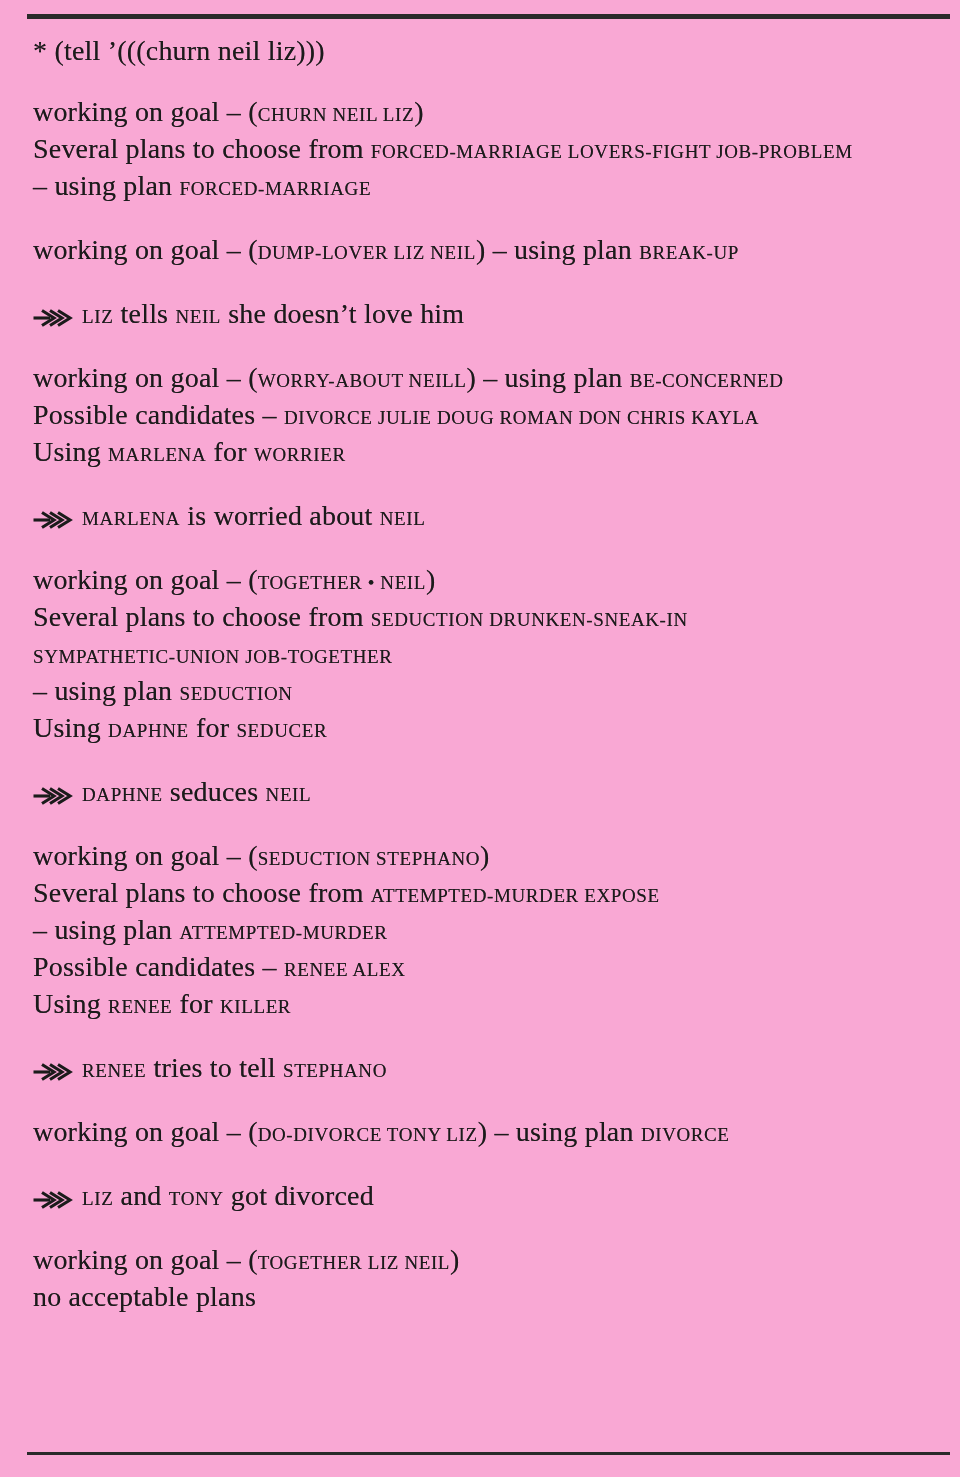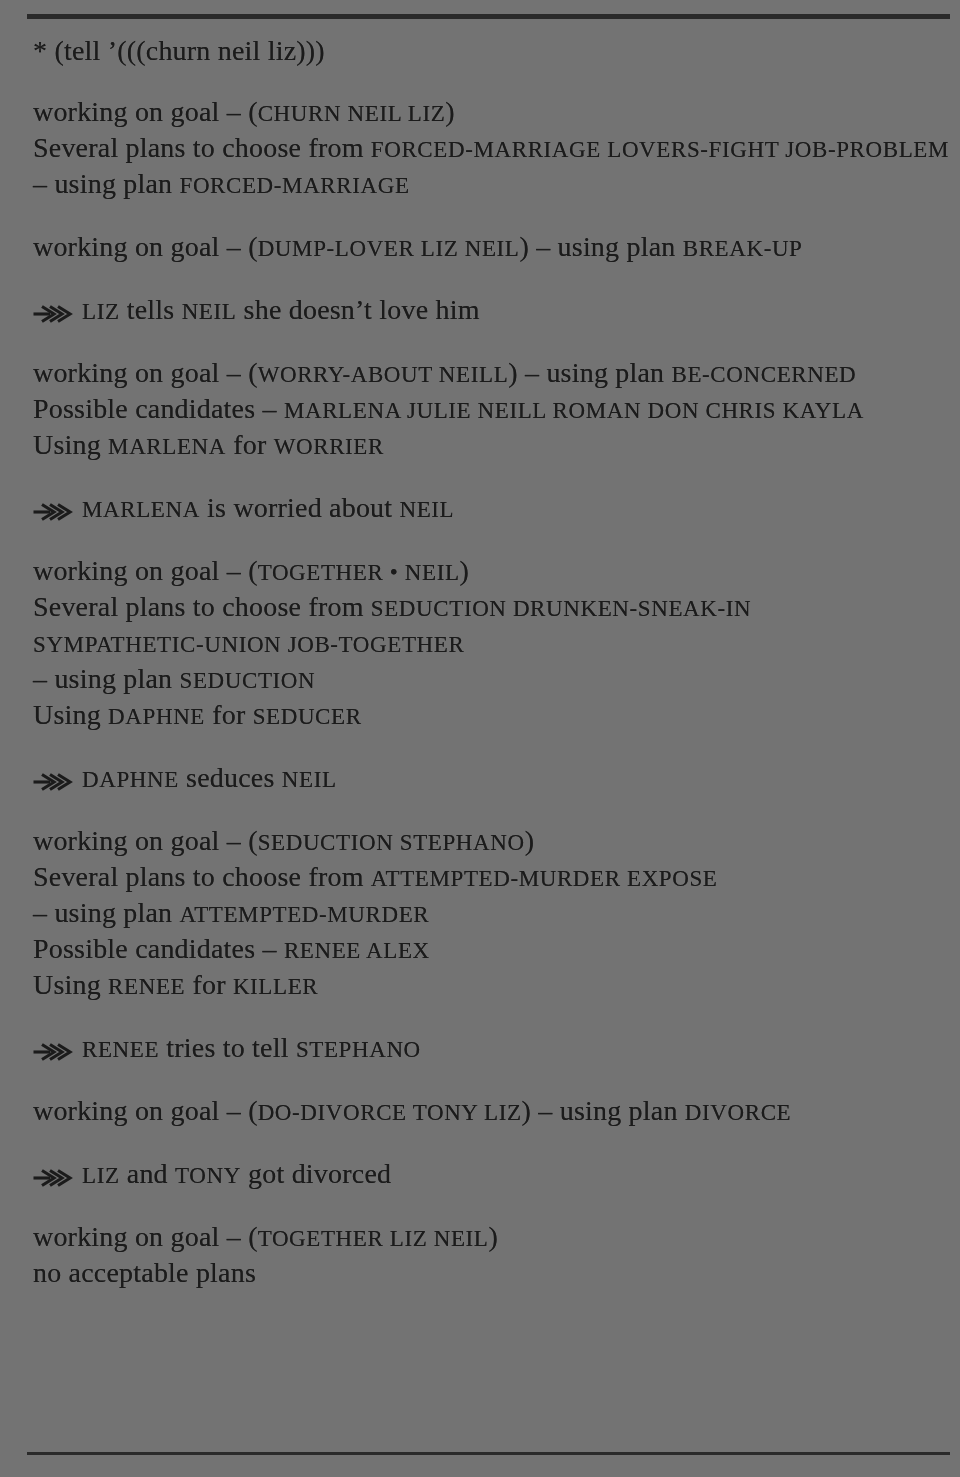--- a/index.html
+++ b/index.html
@@ -4,21 +4,21 @@
 <style>
   html, body {
     margin: 0;
     padding: 0;
     background: #ffffff;
   }
   .page {
     position: relative;
     width: 960px;
     height: 1477px;
-    background: #737373;
+    background: #f9a8d4;
     overflow: hidden;
     font-family: "Liberation Serif", "DejaVu Serif", serif;
     color: #1b1b1b;
   }
   .rule {
     position: absolute;
     left: 27px;
     width: 923px;
     background: #2a2a2a;
     filter: blur(0.4px);
@@ -35,21 +35,21 @@
   }
   .block { margin-top: 27px; }
   .block:first-child { margin-top: 0; }
   .line {
     font-size: 28px;
     line-height: 34px;
     white-space: nowrap;
     letter-spacing: 0.2px;
   }
   .sc {
-    font-size: 23px;
+    font-size: 19px;
     letter-spacing: 0.6px;
   }
   .arrow {
     display: inline-block;
     margin-right: 9px;
     vertical-align: -1px;
   }
   .arrow svg { display: inline-block; vertical-align: middle; }
 </style>
 </head>
@@ -74,21 +74,21 @@
               <g stroke="#1b1b1b" stroke-width="3.1" fill="none" stroke-linecap="butt" stroke-linejoin="miter">
                 <path d="M0.5 9 H17"></path>
                 <path d="M9 1.5 L21 9 L9 16.5"></path>
                 <path d="M17 1.5 L29 9 L17 16.5"></path>
                 <path d="M25 1.5 L37 9 L25 16.5"></path>
               </g>
             </svg></span><span class="sc">LIZ</span><span class="pl"> tells </span><span class="sc">NEIL</span><span class="pl"> she doesn’t love him</span></div>
       </div>
       <div class="block">
         <div class="line"><span class="pl">working on goal – (</span><span class="sc">WORRY-ABOUT NEILL</span><span class="pl">) – using plan </span><span class="sc">BE-CONCERNED</span></div>
-        <div class="line"><span class="pl">Possible candidates – </span><span class="sc">MARLENA JULIE NEILL ROMAN DON CHRIS KAYLA</span></div>
+        <div class="line"><span class="pl">Possible candidates – </span><span class="sc">DIVORCE JULIE DOUG ROMAN DON CHRIS KAYLA</span></div>
         <div class="line"><span class="pl">Using </span><span class="sc">MARLENA</span><span class="pl"> for </span><span class="sc">WORRIER</span></div>
       </div>
       <div class="block">
         <div class="line"><span class="arrow"><svg width="40" height="18" viewBox="0 0 40 18" aria-hidden="true">
               <g stroke="#1b1b1b" stroke-width="3.1" fill="none" stroke-linecap="butt" stroke-linejoin="miter">
                 <path d="M0.5 9 H17"></path>
                 <path d="M9 1.5 L21 9 L9 16.5"></path>
                 <path d="M17 1.5 L29 9 L17 16.5"></path>
                 <path d="M25 1.5 L37 9 L25 16.5"></path>
               </g>

